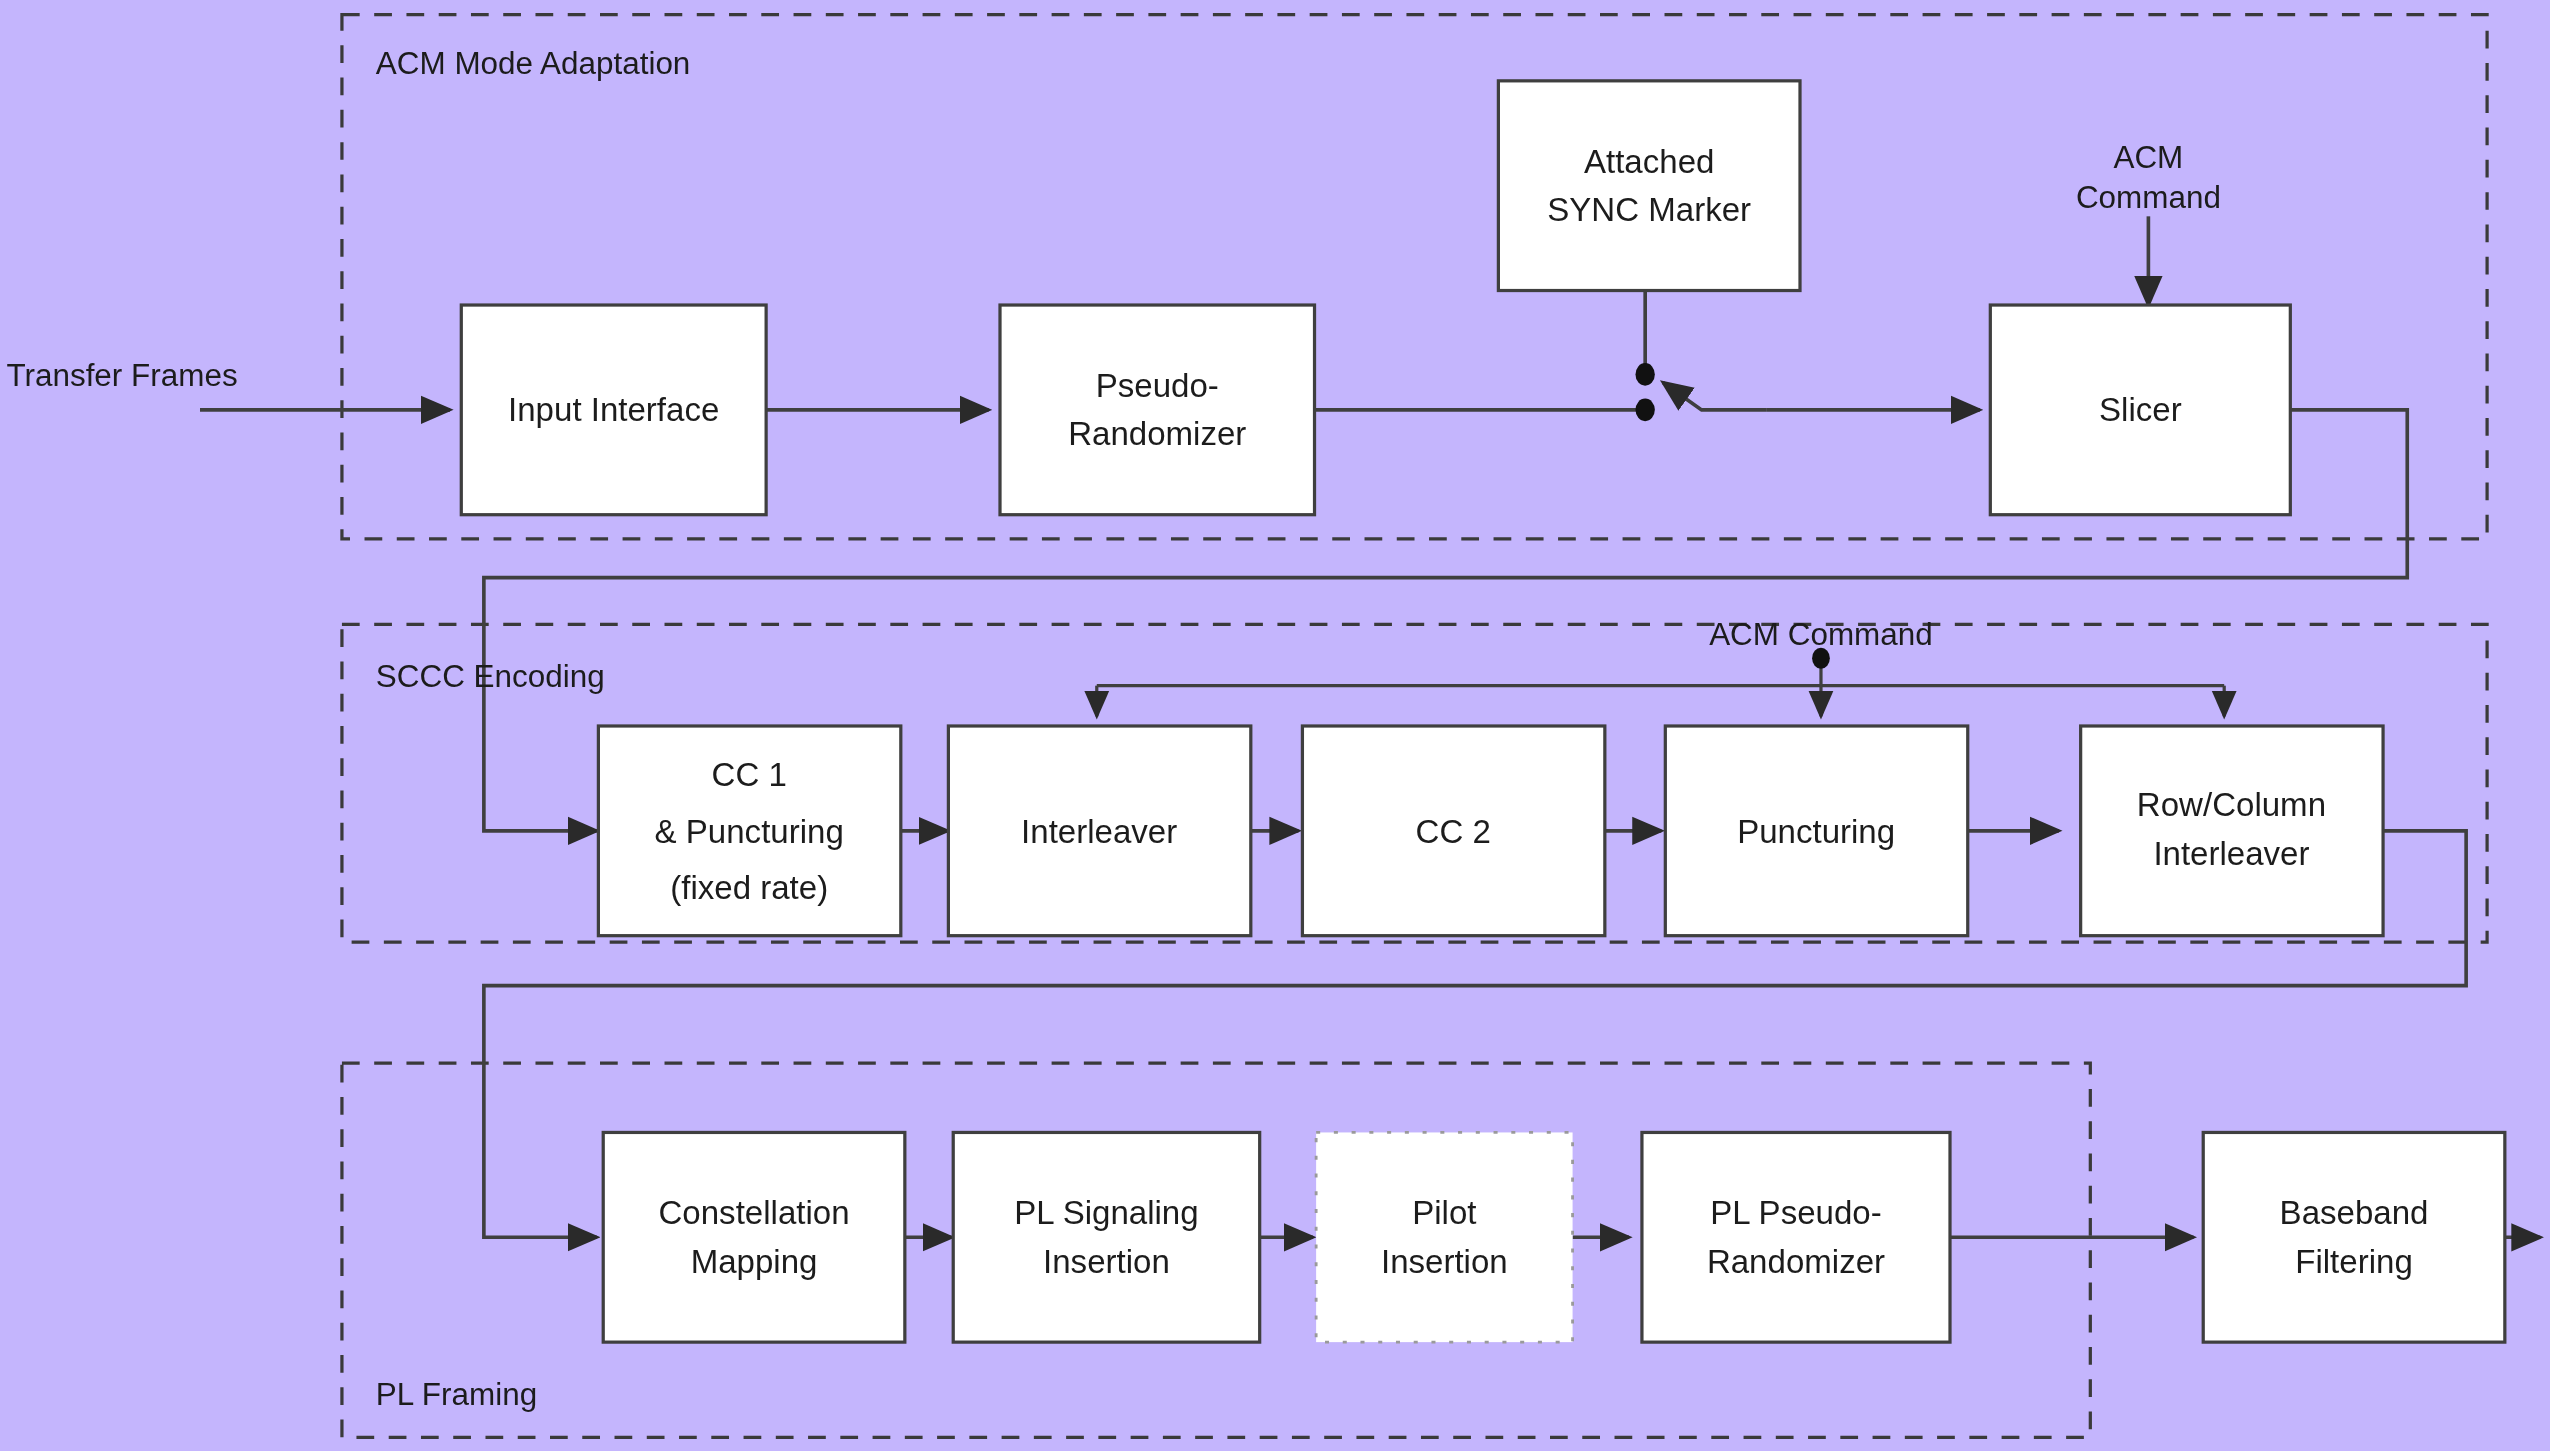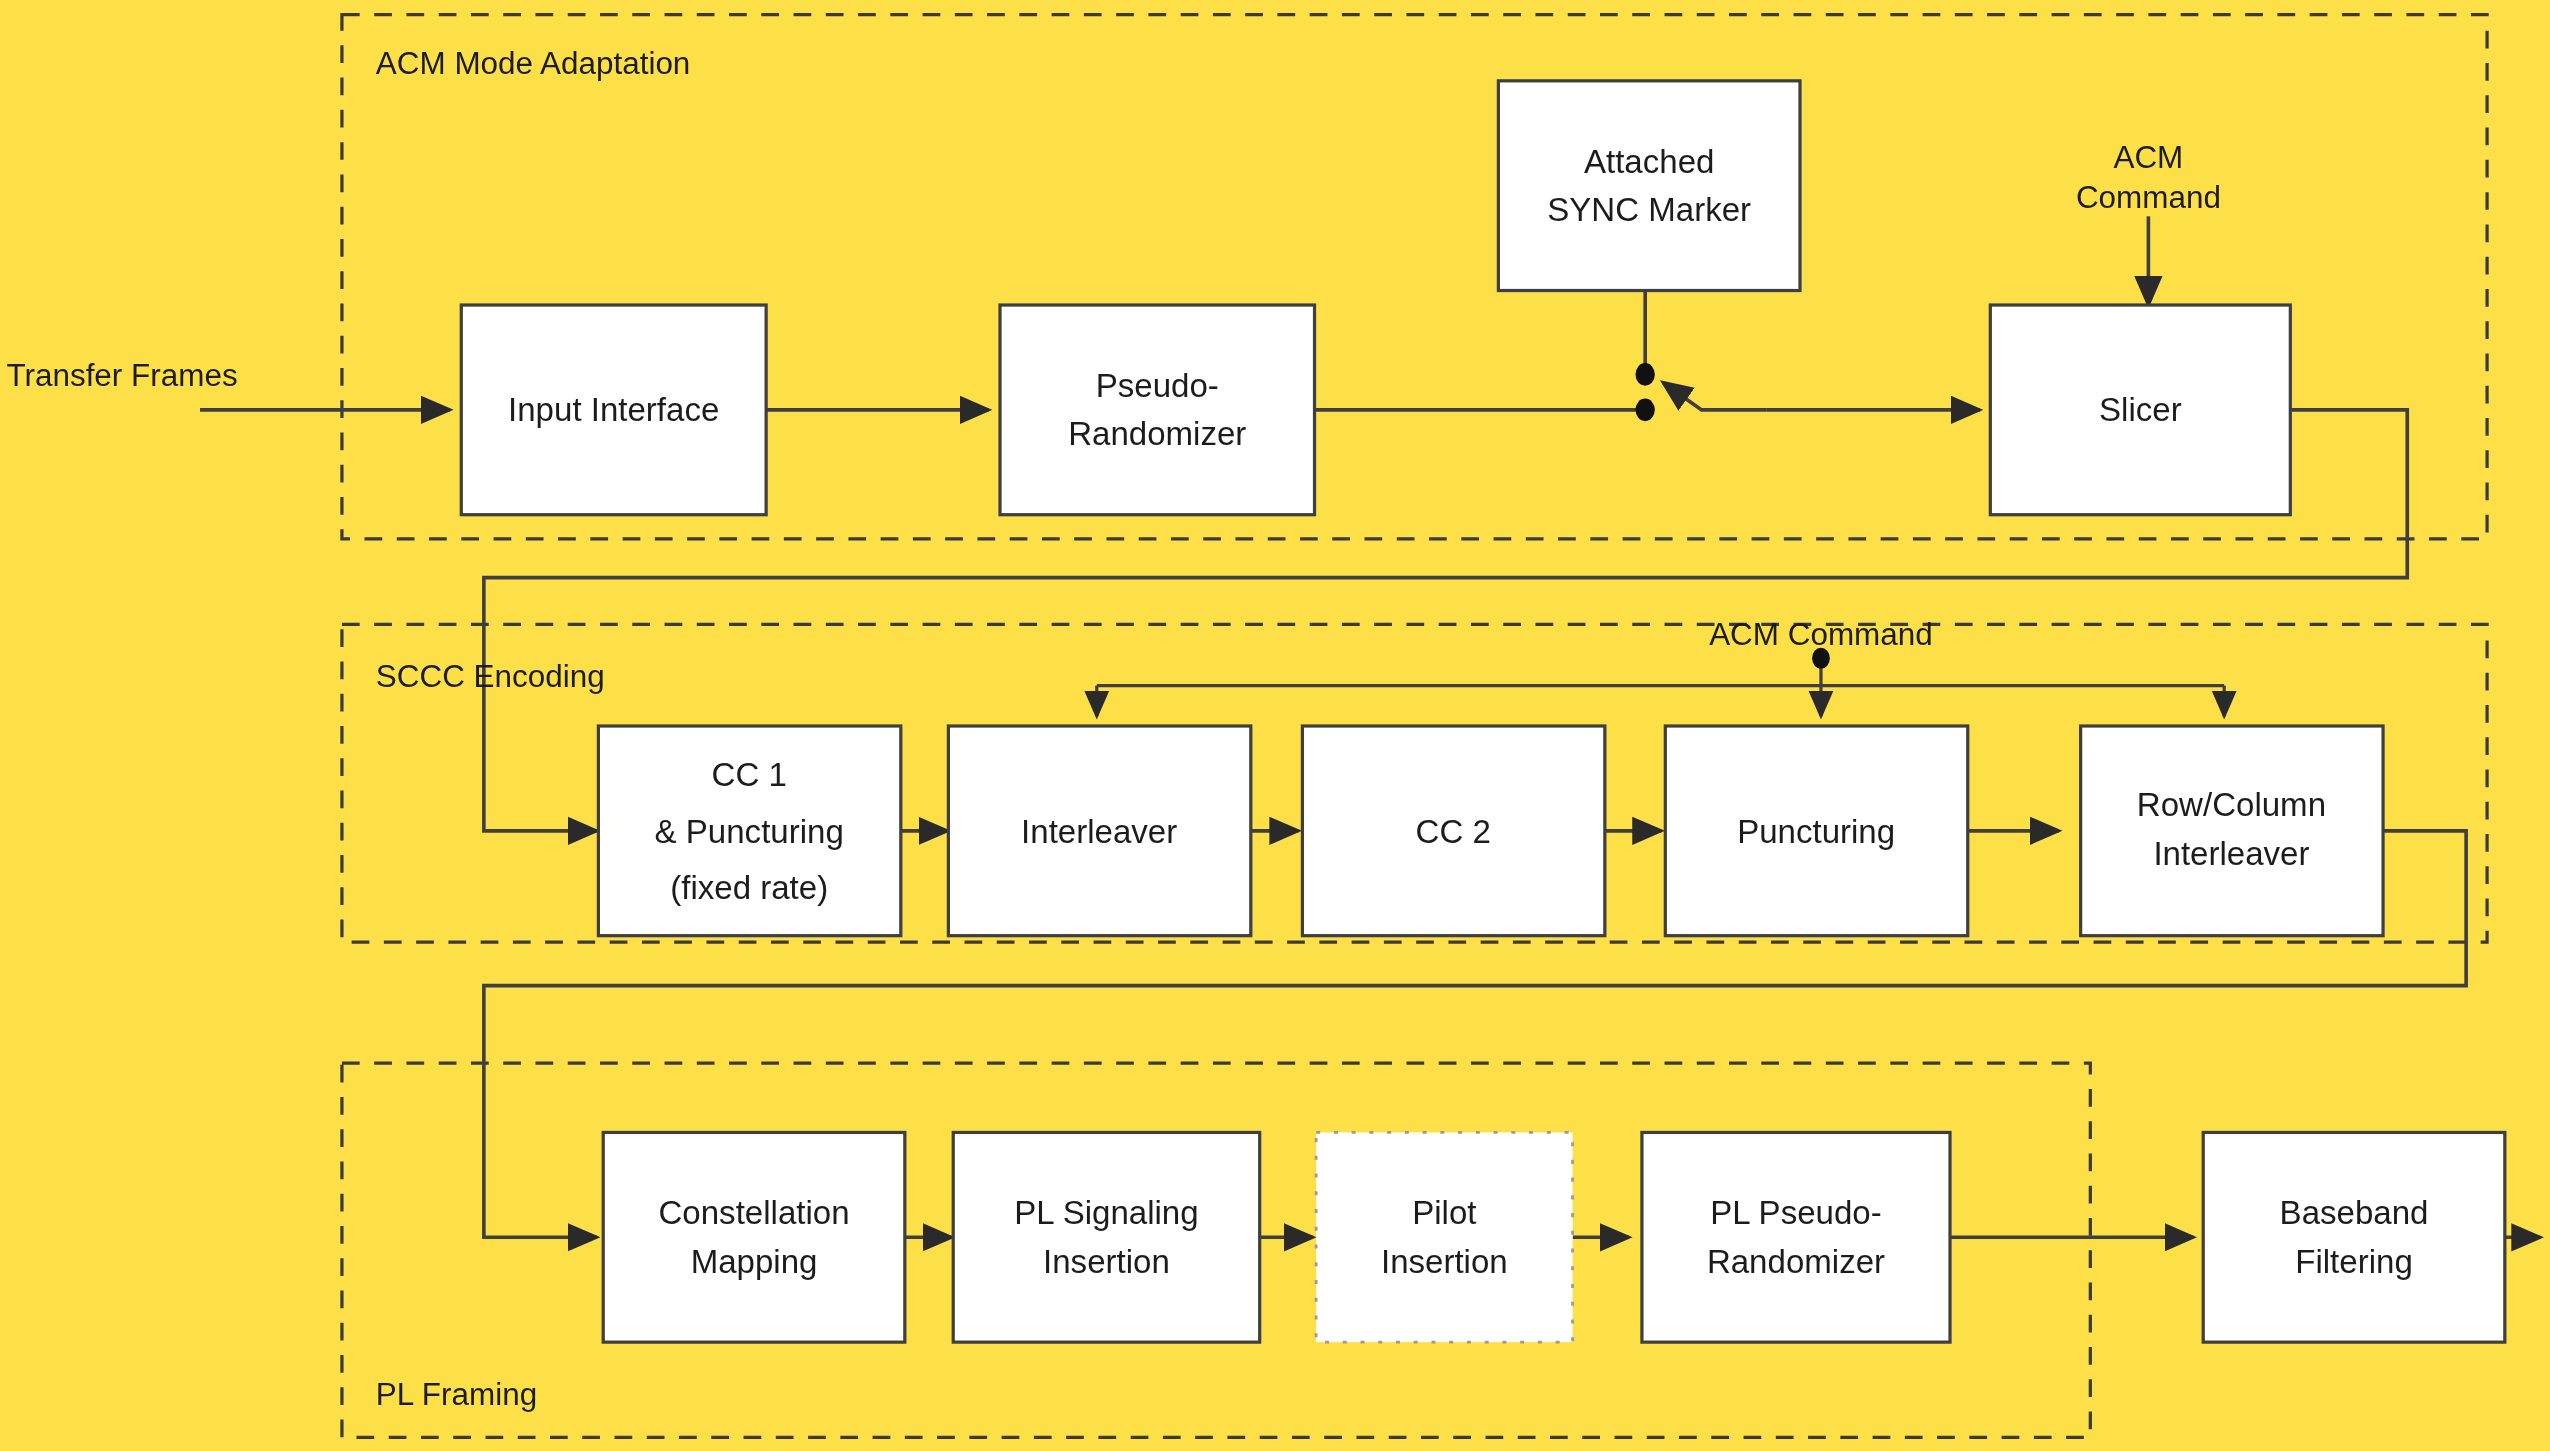--- a/index.html
+++ b/index.html
@@ -4,21 +4,21 @@
 <style>
   html, body {
     margin: 0;
     padding: 0;
     background: #ffffff;
   }
   #root {
     position: relative;
     width: 2550px;
     height: 1452px;
-    background: #fde047;
+    background: #c4b5fd;
     font-family: "Liberation Sans", sans-serif;
   }
   svg.diagram {
     position: absolute;
     left: 0;
     top: 0;
     width: 2550px;
     height: 1452px;
   }
   .grp-rect {

